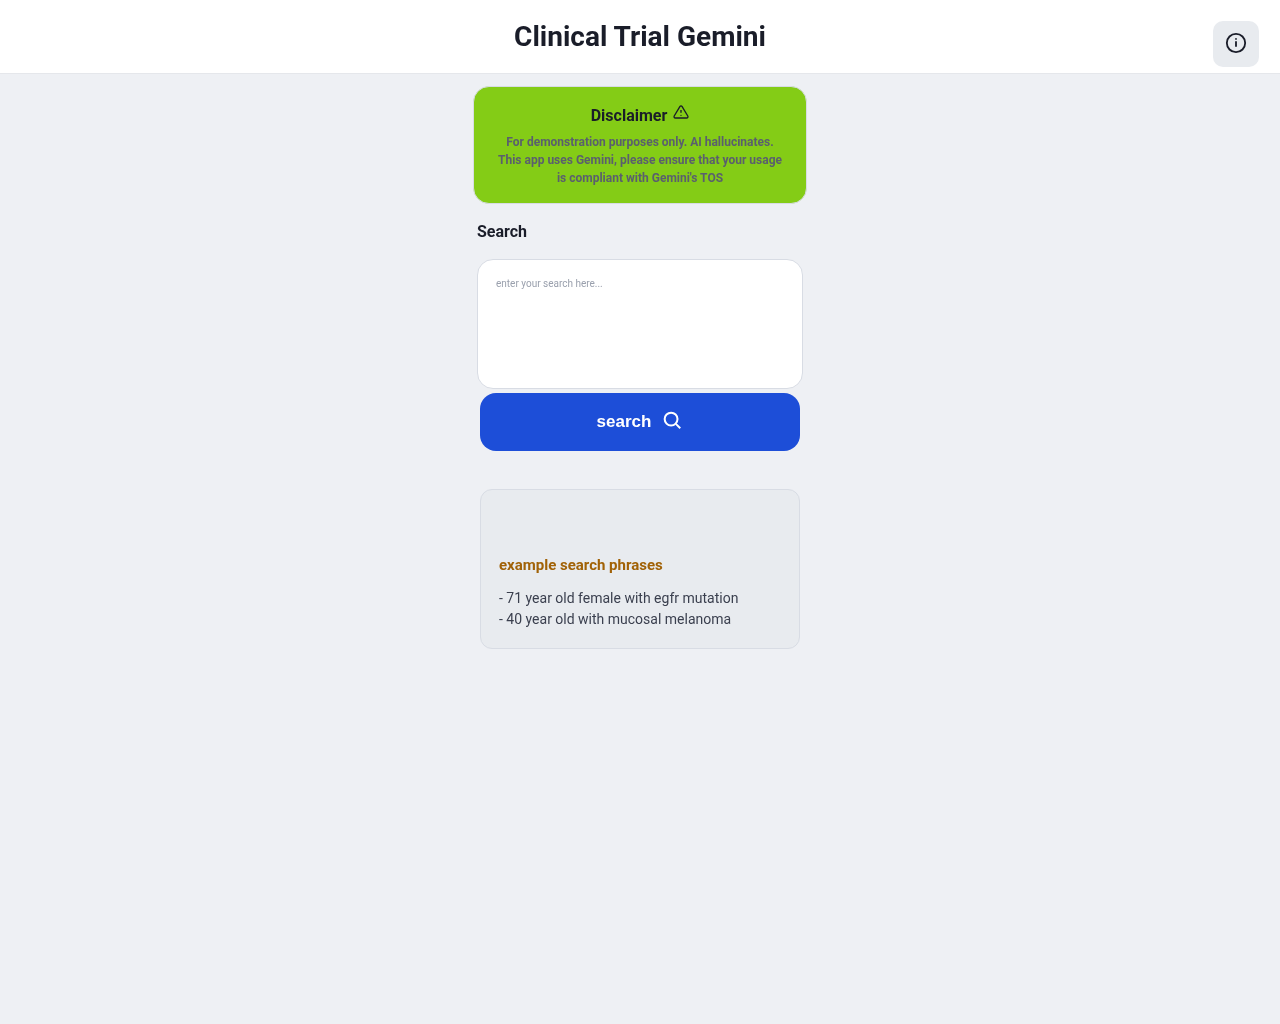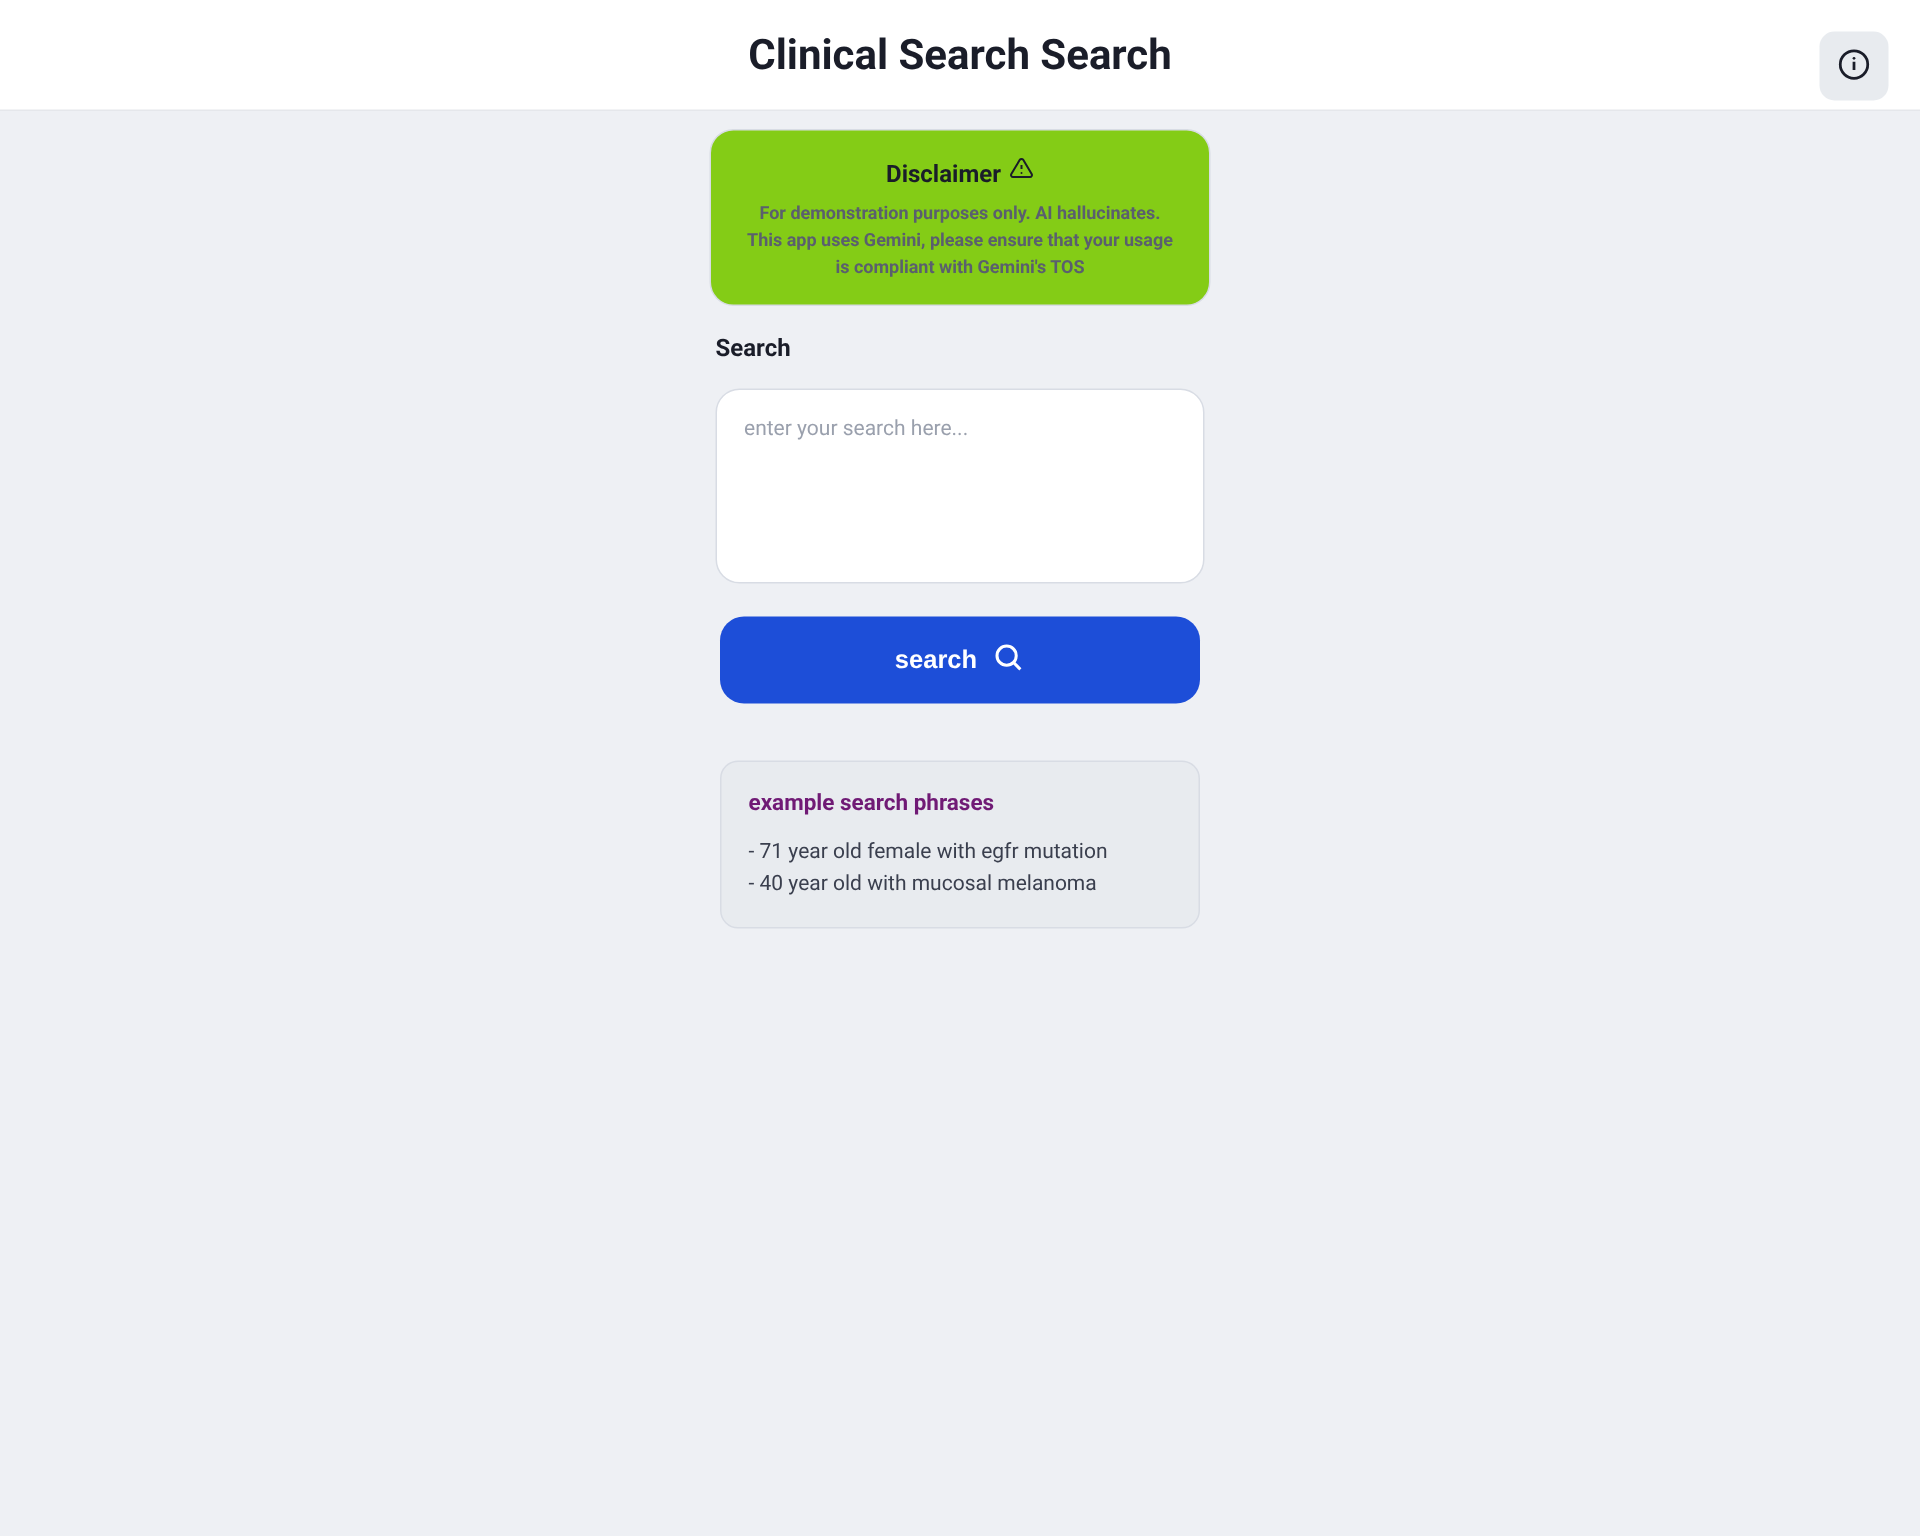--- a/index.html
+++ b/index.html
@@ -115,26 +115,25 @@
       margin-bottom: 18px;
     }
 
     .search-textarea {
       width: 326px;
       height: 130px;
       background: #ffffff;
       border: 1px solid #d8dce4;
       border-radius: 16px;
       padding: 18px;
-      font-size: 14px;
+      font-size: 10px;
       font-family: inherit;
       color: #3b82f6;
       resize: none;
       outline: none;
-      margin-bottom: 18px;
     }
 
     .search-textarea::placeholder {
       color: #9aa0ad;
     }
 
     .search-button {
       width: 320px;
       height: 58px;
       background: #1d4ed8;
@@ -165,35 +164,36 @@
       background: #e8ebef;
       border: 1px solid #d8dce4;
       border-radius: 12px;
       padding: 18px;
       margin-left: 3px;
     }
 
     .examples-title {
       font-size: 15px;
       font-weight: 700;
-      color: #701a75;
+      color: #a16207;
       margin-bottom: 14px;
+      margin-top: 48px;
     }
 
     .examples-item {
       font-size: 14px;
       color: #3a3f4e;
       line-height: 1.5;
     }
   </style>
 </head>
 <body>
 
 <div class="header">
-  <h1 class="header-title">Clinical Search Search</h1>
+  <h1 class="header-title">Clinical Trial Gemini</h1>
   <button class="info-button">
     <span>
       <svg viewBox="0 0 24 24">
         <circle cx="12" cy="12" r="10"></circle>
         <line x1="12" y1="10" x2="12" y2="16"></line>
         <line x1="12" y1="7.5" x2="12" y2="7.5" stroke-linecap="round"></line>
       </svg>
     </span>
   </button>
 </div>

